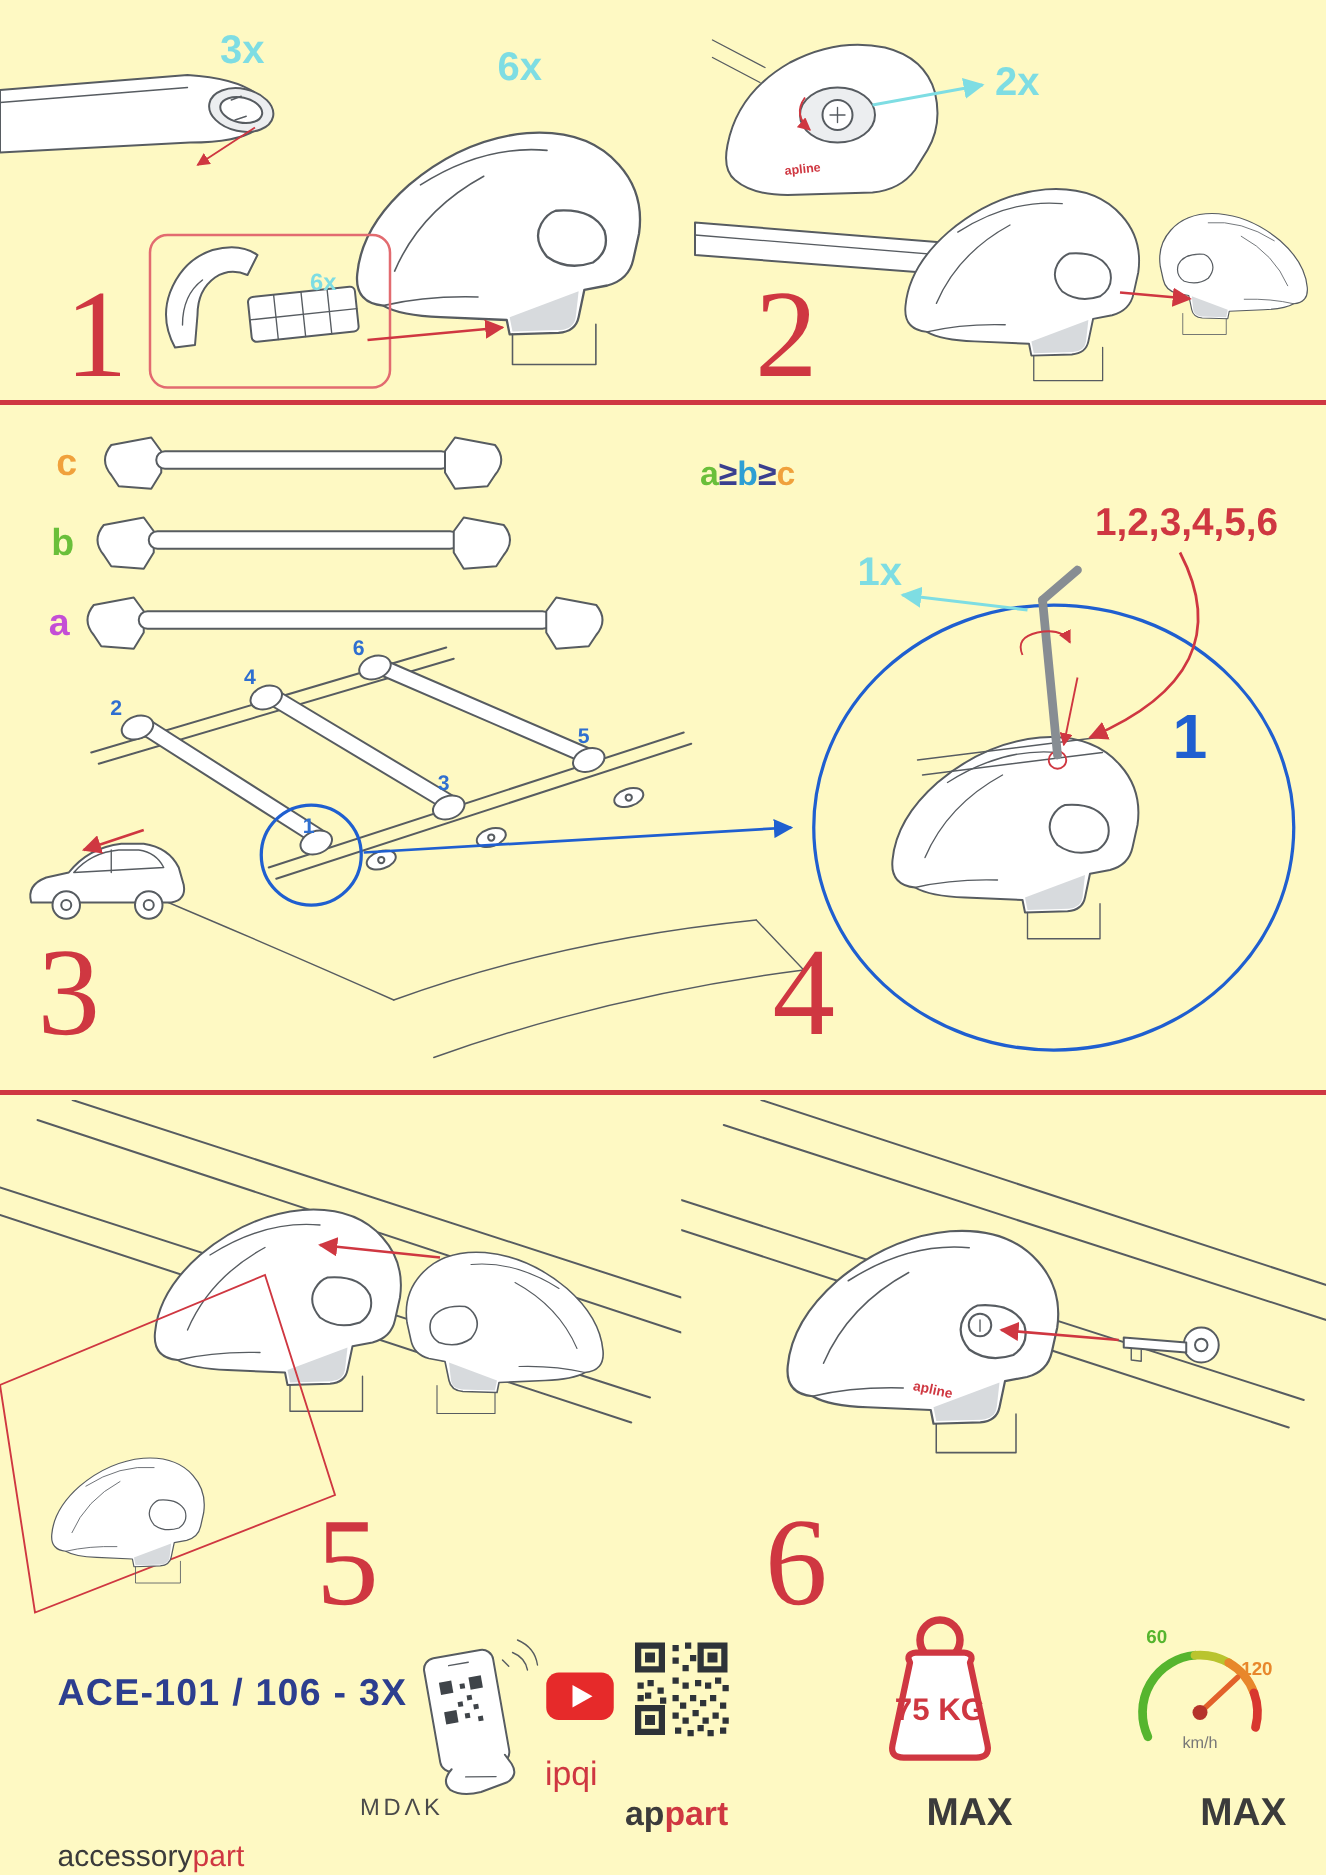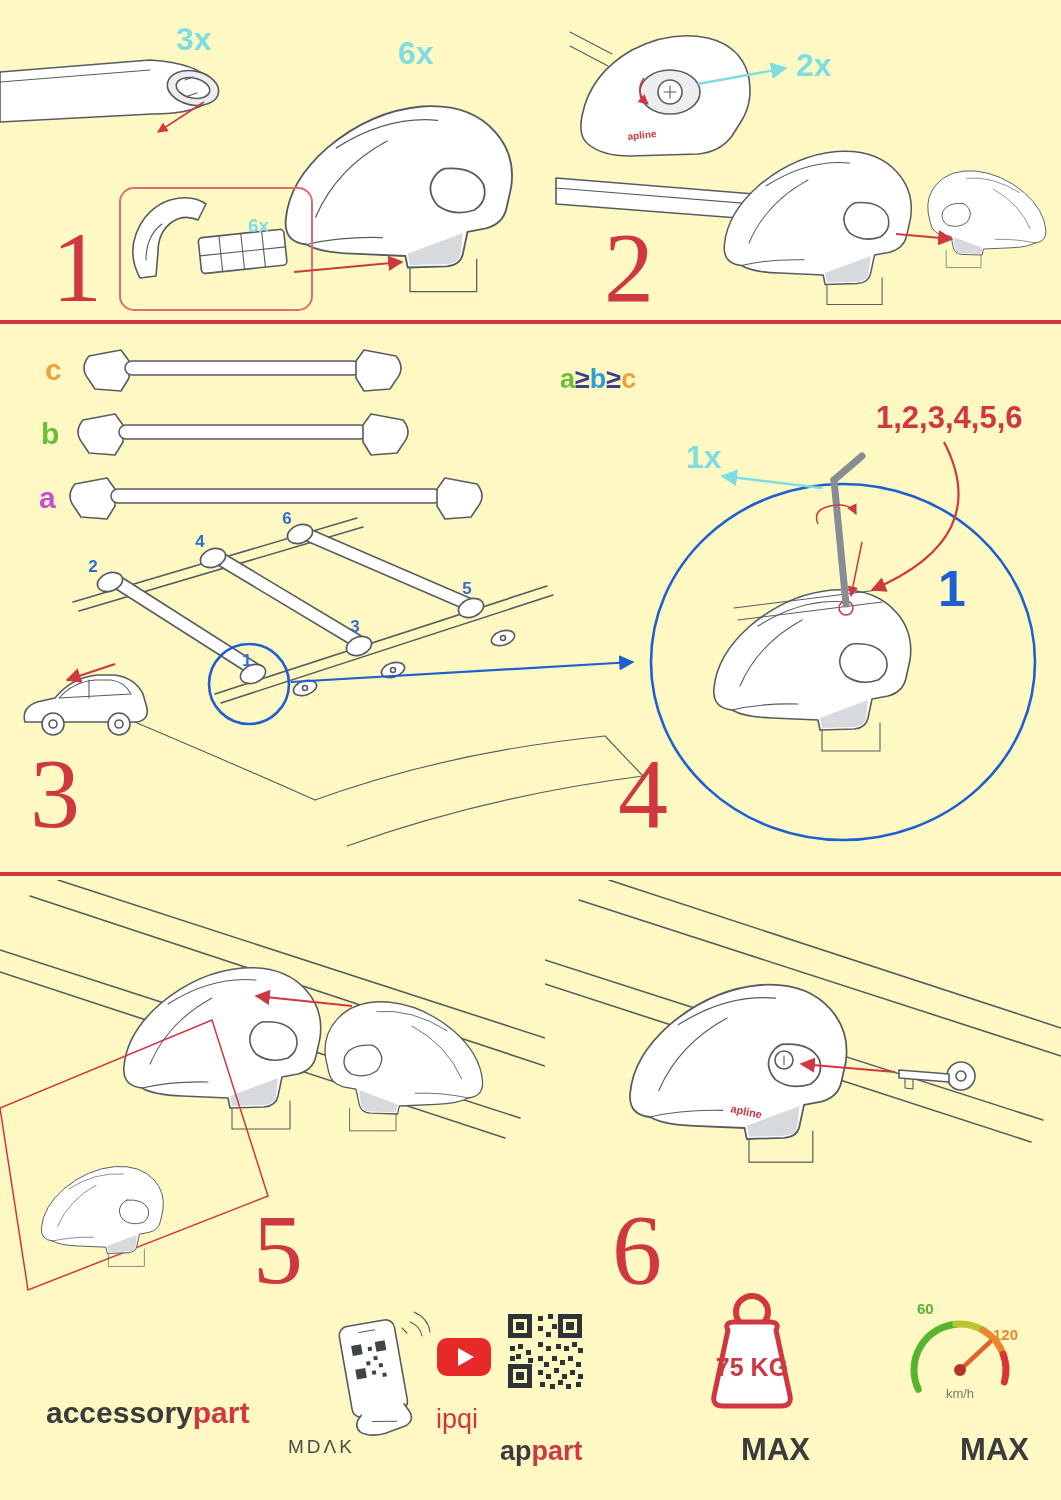--- a/index.html
+++ b/index.html
@@ -26,21 +26,21 @@
   .big-blue{fill:#1f5fd0;font-size:50px;font-weight:bold}
   .key{stroke:#878d93;stroke-width:7;stroke-linecap:round;fill:none}
   .logo-red{fill:#cf3741;font-weight:bold}
   .lbl-c{fill:#f0a13c;font-size:30px;font-weight:bold}
   .lbl-b{fill:#6abf3a;font-size:30px;font-weight:bold}
   .lbl-a{fill:#c44fd6;font-size:30px;font-weight:bold}
   .rule{font-size:27px;font-weight:bold}
   .rule .g{fill:#6abf3a}.rule .t{fill:#2e9fd4}.rule .o{fill:#f0a13c}.rule .n{fill:#3a3f8f}
   
   .model{position:absolute;left:46px;top:1338px;font-size:30px;font-weight:bold;color:#2c3e8f;letter-spacing:1px}
-  .brandline{position:absolute;left:46px;top:1396px;font-size:30px;font-weight:bold}
+  .brandline{position:absolute;left:46px;top:1472px;font-size:24px;font-weight:normal}
   .dark-txt{color:#3b3b3b}
   .red-txt{color:#cf3741}
   .mdak{position:absolute;left:288px;top:1436px;font-size:19px;font-weight:normal;color:#4a4a4a;letter-spacing:3px}
   .ipqi{position:absolute;left:436px;top:1404px;font-size:27px;color:#cf3741}
   .apline{position:absolute;left:500px;top:1436px;font-size:27px;font-weight:bold}
   .max-label{position:absolute;font-size:31px;font-weight:bold;color:#3b3b3b;text-align:right}
 </style>
 </head>
 <body>
 
@@ -245,20 +245,21 @@
       <circle class="ln fw" cx="64" cy="28" r="5"></circle>
       <path class="ln fw" d="M2,22 L52,26 L52,34 L2,30 Z"></path>
       <path class="ln thin" d="M8,31 L8,40 L16,41 L16,32"></path>
     </g>
     <line class="red-line" x1="350" y1="192" x2="256" y2="184" marker-end="url(#arrRed)"></line>
   </svg>
 
   <div class="step-num" style="left:253px;top:1200px">5</div>
   <div class="step-num" style="left:612px;top:1200px">6</div>
 
+  <div class="model">ACE-101 / 106 - 3X</div>
   <div class="brandline"><span class="dark-txt">accessory</span><span class="red-txt">part</span></div>
 
   <svg class="abs" style="left:318px;top:1308px" width="118" height="128" viewBox="0 0 118 128">
     <path class="ln thin" d="M92,14 q10,4 12,14"></path>
     <path class="ln thin" d="M96,4 q14,6 16,20"></path>
     <line class="ln thin" x1="84" y1="20" x2="89" y2="25"></line>
     <g transform="rotate(-10 59 64)">
       <rect x="28" y="14" width="56" height="92" rx="9" class="ln fw" stroke-width="2.6"></rect>
       <line x1="48" y1="22" x2="64" y2="22" class="ln thin"></line>
       <g fill="#3f4449">

